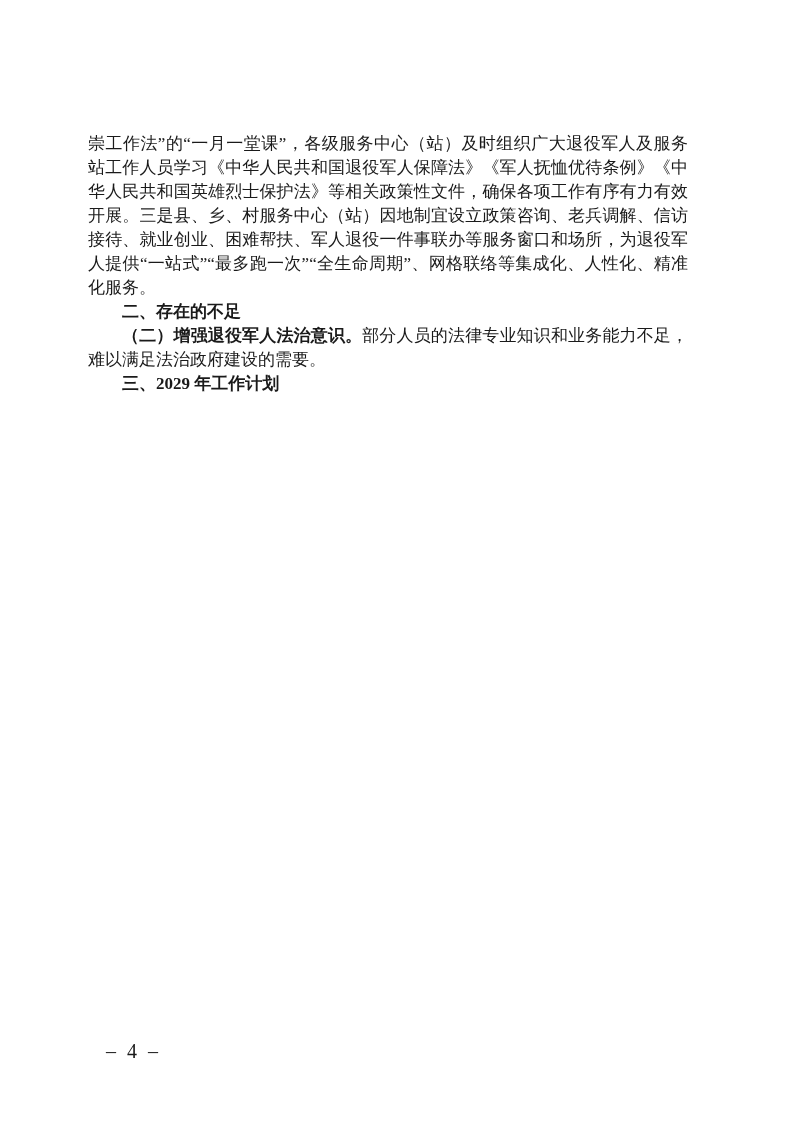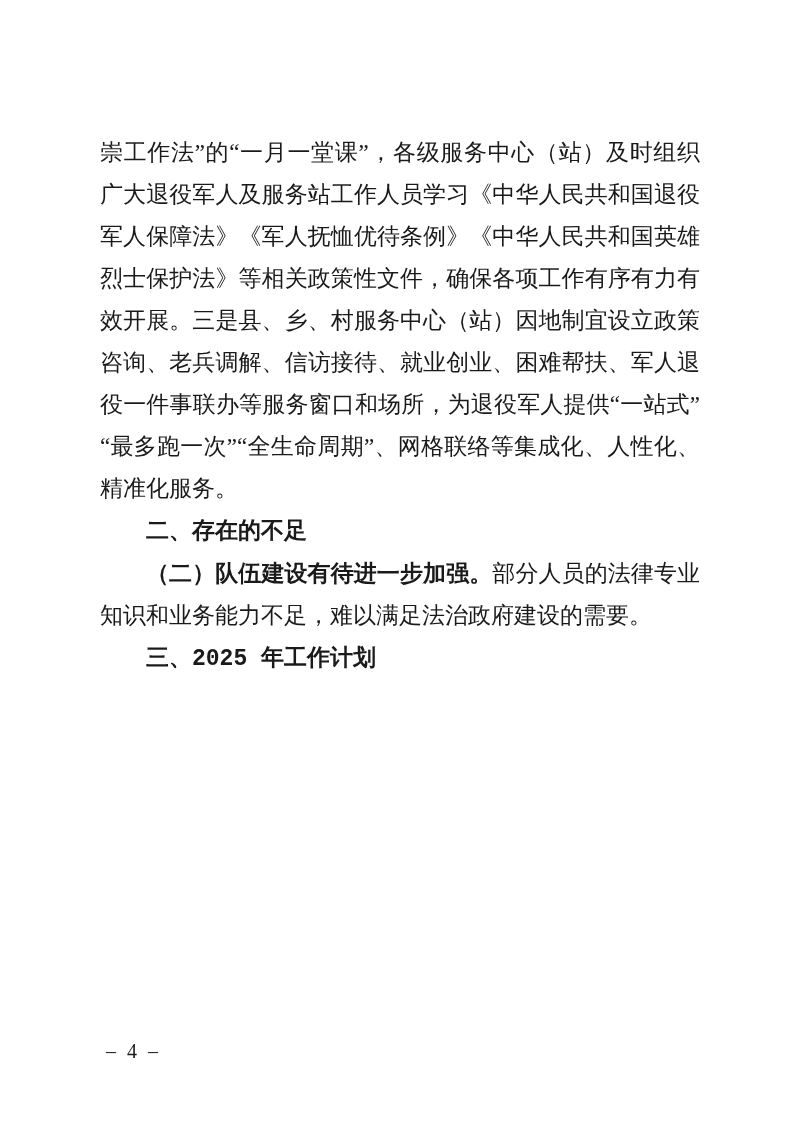--- a/index.html
+++ b/index.html
@@ -12,42 +12,42 @@
     width: 793px;
     height: 1122px;
     margin: 0 auto;
     background: #ffffff;
     overflow: hidden;
     font-family: "Liberation Serif", "DejaVu Serif", serif;
     color: #1a1a1a;
   }
   .content {
     position: absolute;
-    left: 100px;
+    left: 88px;
     top: 132px;
     width: 600px;
-    font-size: 23px;
-    line-height: 42px;
+    font-size: 17px;
+    line-height: 24px;
     text-align: justify;
     text-justify: inter-ideograph;
   }
   .para {
     margin: 0;
     padding: 0;
     text-indent: 2em;
   }
   .para.no-indent {
     text-indent: 0;
   }
   .run { font-weight: normal; }
   .run.bold {
     font-weight: bold;
   }
   .para.heading .run {
-    font-family: Liberation Mono, monospace;
+    font-family: Liberation Serif, serif;
     font-weight: bold;
   }
   .footer {
     position: absolute;
     left: 106px;
     top: 1036px;
     font-size: 20px;
     line-height: 30px;
     letter-spacing: 3px;
     color: #1a1a1a;
@@ -58,21 +58,21 @@
 <body>
 
 <div class="page">
   <div class="content">
 
     <p class="para no-indent"><span class="run">崇工作法”的“一月一堂课”，各级服务中心（站）及时组织广大退役军人及服务站工作人员学习《中华人民共和国退役军人保障法》《军人抚恤优待条例》《中华人民共和国英雄烈士保护法》等相关政策性文件，确保各项工作有序有力有效开展。三是县、乡、村服务中心（站）因地制宜设立政策咨询、老兵调解、信访接待、就业创业、困难帮扶、军人退役一件事联办等服务窗口和场所，为退役军人提供“一站式”“最多跑一次”“全生命周期”、网格联络等集成化、人性化、精准化服务。</span></p>
 
     <p class="para heading"><span class="run">二、存在的不足</span></p>
 
 
-    <p class="para"><span class="run bold">（二）队伍建设有待进一步加强。</span><span class="run">部分人员的法律专业知识和业务能力不足，难以满足法治政府建设的需要。</span></p>
+    <p class="para"><span class="run bold">（二）增强退役军人法治意识。</span><span class="run">部分人员的法律专业知识和业务能力不足，难以满足法治政府建设的需要。</span></p>
 
-    <p class="para heading"><span class="run">三、2025 年工作计划</span></p>
+    <p class="para heading"><span class="run">三、2029 年工作计划</span></p>
 
 
   </div>
 
   <div class="footer">– 4 –</div>
 </div>
 
 </body></html>

